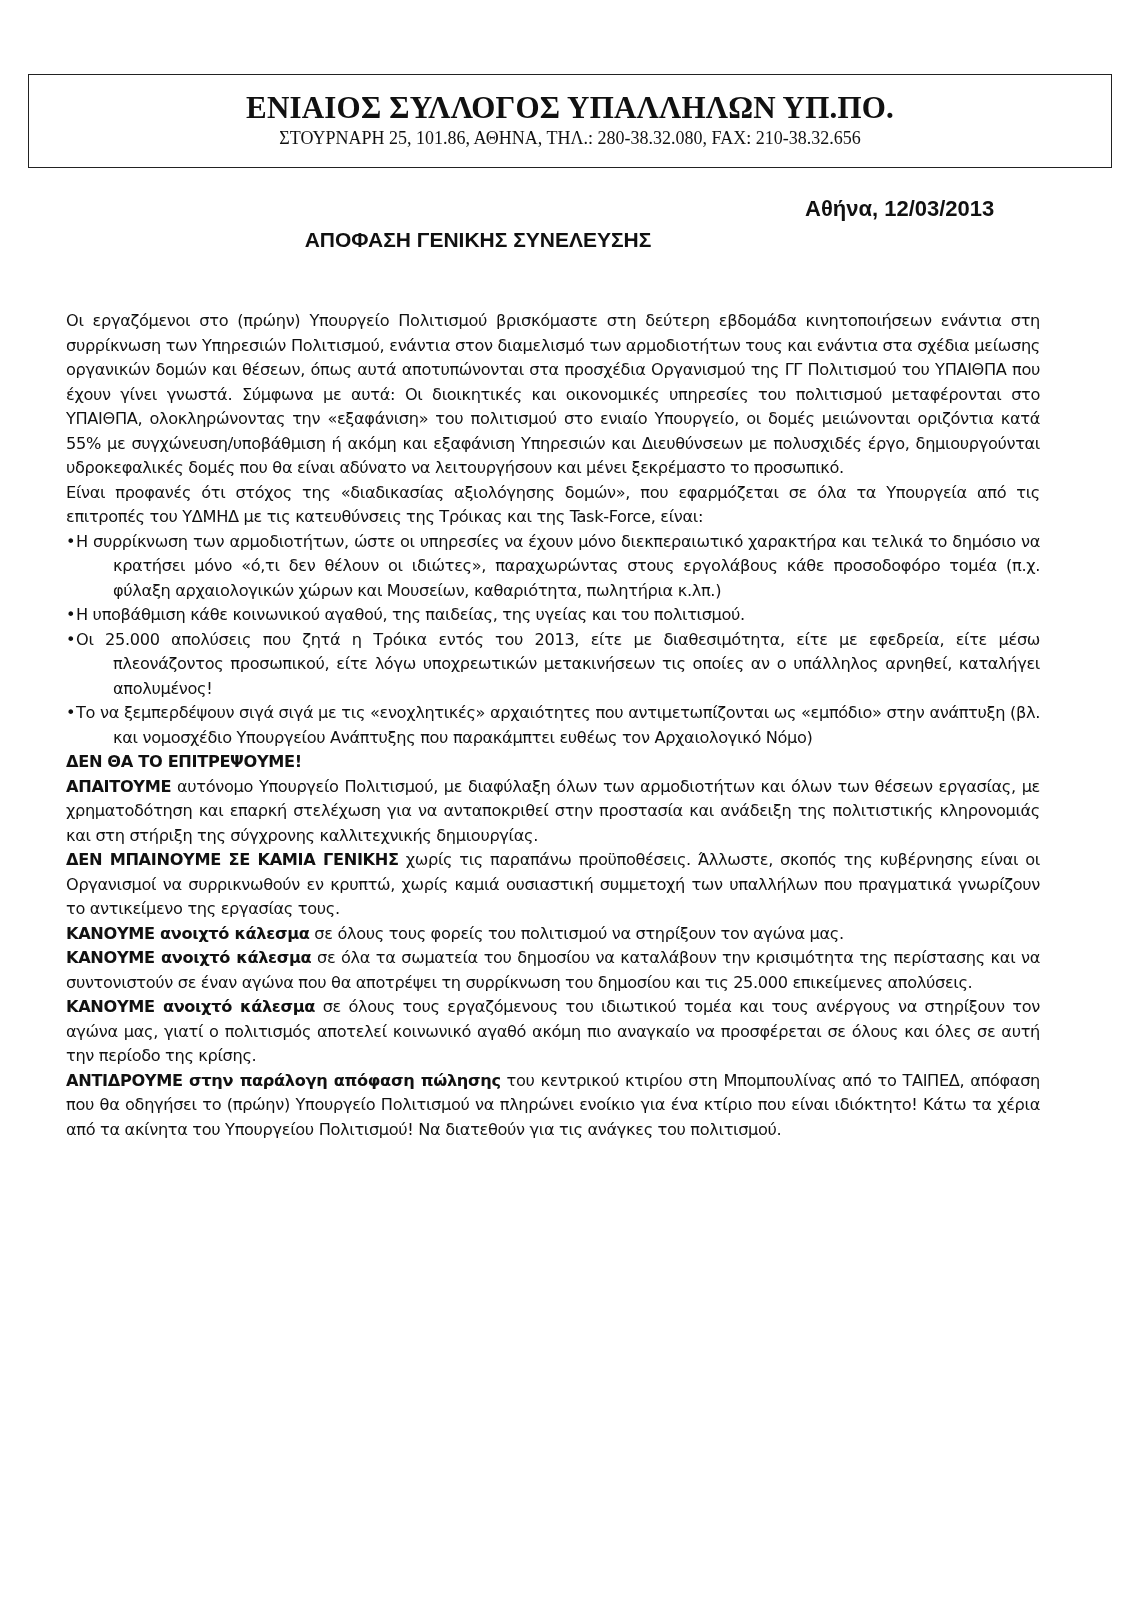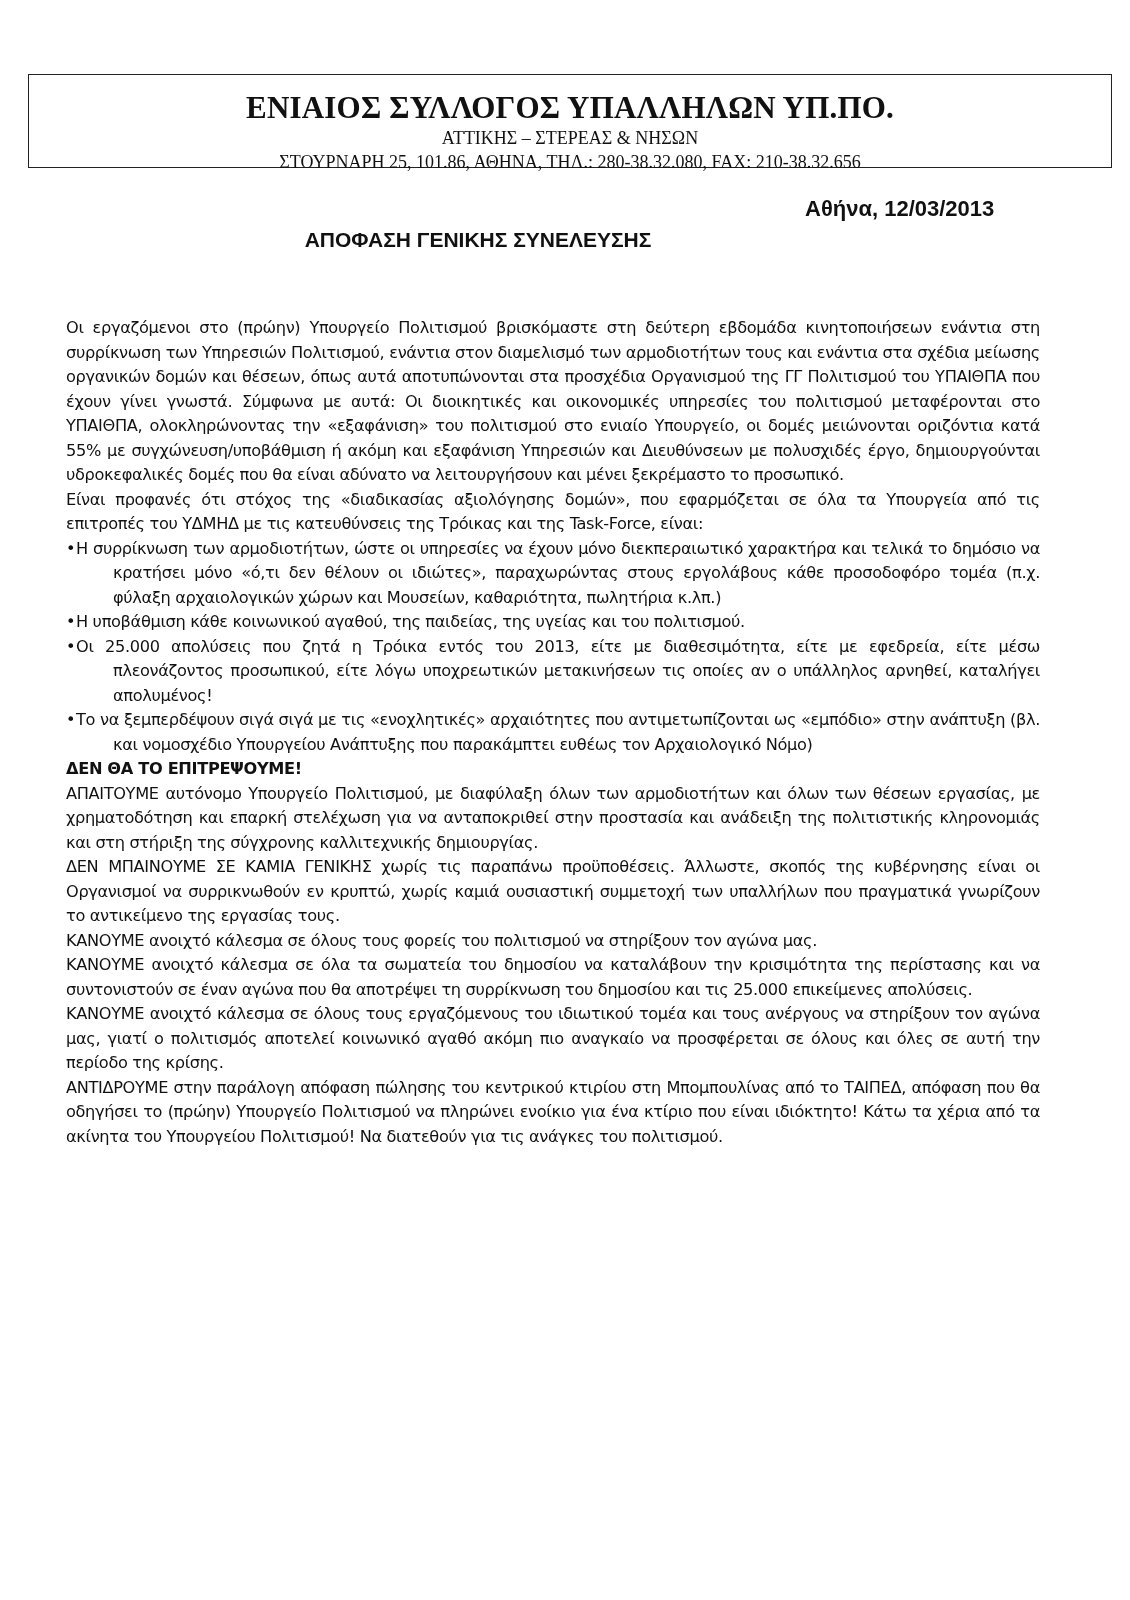--- a/index.html
+++ b/index.html
@@ -14,37 +14,36 @@
   .org-address { font-size: 18px; line-height: 24px; }
   .date {
     position: absolute; left: 805px; top: 196px; font-family: "Liberation Sans", sans-serif;
     font-size: 22px; font-weight: bold;
   }
   .title {
     position: absolute; left: 0; width: 926px; top: 228px; text-align: center;
     font-family: "Liberation Sans", sans-serif; font-size: 21px; font-weight: bold; padding-left: 30px; box-sizing: border-box;
   }
   .body-text {
-    position: absolute; left: 66px; top: 316px; width: 974px;
+    position: absolute; left: 66px; top: 309px; width: 974px;
     font-family: "DejaVu Sans", sans-serif; font-size: 16.2px; line-height: 24.5px;
     text-align: justify; letter-spacing: -0.35px;
   }
   .body-text p { margin: 0; }
   .bullets { margin: 0; padding: 0; list-style: none; }
   .bullets li { position: relative; padding-left: 47px; }
   .bullets li .dot { position: absolute; left: 0; top: 0; }
   .center-heading { text-align: left; font-weight: bold; }
-  b { font-weight: normal; }
+  b { font-weight: bold; }
 </style>
 </head>
 <body>
 
 <div class="header-box">
   <div class="org-name">ΕΝΙΑΙΟΣ ΣΥΛΛΟΓΟΣ ΥΠΑΛΛΗΛΩΝ ΥΠ.ΠΟ.</div>
-  <div class="org-region">ΑΤΤΙΚΗΣ – ΣΤΕΡΕΑΣ &amp; ΝΗΣΩΝ</div>
   <div class="org-address">ΣΤΟΥΡΝΑΡΗ 25, 101.86, ΑΘΗΝΑ, ΤΗΛ.: 280-38.32.080, FAX: 210-38.32.656</div>
 </div>
 
 <div class="date">Αθήνα, 12/03/2013</div>
 <div class="title">ΑΠΟΦΑΣΗ ΓΕΝΙΚΗΣ ΣΥΝΕΛΕΥΣΗΣ</div>
 
 <div class="body-text">
   <p>Οι εργαζόμενοι στο (πρώην) Υπουργείο Πολιτισμού βρισκόμαστε στη δεύτερη εβδομάδα κινητοποιήσεων ενάντια στη συρρίκνωση των Υπηρεσιών Πολιτισμού, ενάντια στον διαμελισμό των αρμοδιοτήτων τους και ενάντια στα σχέδια μείωσης οργανικών δομών και θέσεων, όπως αυτά αποτυπώνονται στα προσχέδια Οργανισμού της ΓΓ Πολιτισμού του ΥΠΑΙΘΠΑ που έχουν γίνει γνωστά. Σύμφωνα με αυτά: Οι διοικητικές και οικονομικές υπηρεσίες του πολιτισμού μεταφέρονται στο ΥΠΑΙΘΠΑ, ολοκληρώνοντας την «εξαφάνιση» του πολιτισμού στο ενιαίο Υπουργείο, οι δομές μειώνονται οριζόντια κατά 55% με συγχώνευση/υποβάθμιση ή ακόμη και εξαφάνιση Υπηρεσιών και Διευθύνσεων με πολυσχιδές έργο, δημιουργούνται υδροκεφαλικές δομές που θα είναι αδύνατο να λειτουργήσουν και μένει ξεκρέμαστο το προσωπικό.</p>
   <p>Είναι προφανές ότι στόχος της «διαδικασίας αξιολόγησης δομών», που εφαρμόζεται σε όλα τα Υπουργεία από τις επιτροπές του ΥΔΜΗΔ με τις κατευθύνσεις της Τρόικας και της Task-Force, είναι:</p>
   <ul class="bullets">

